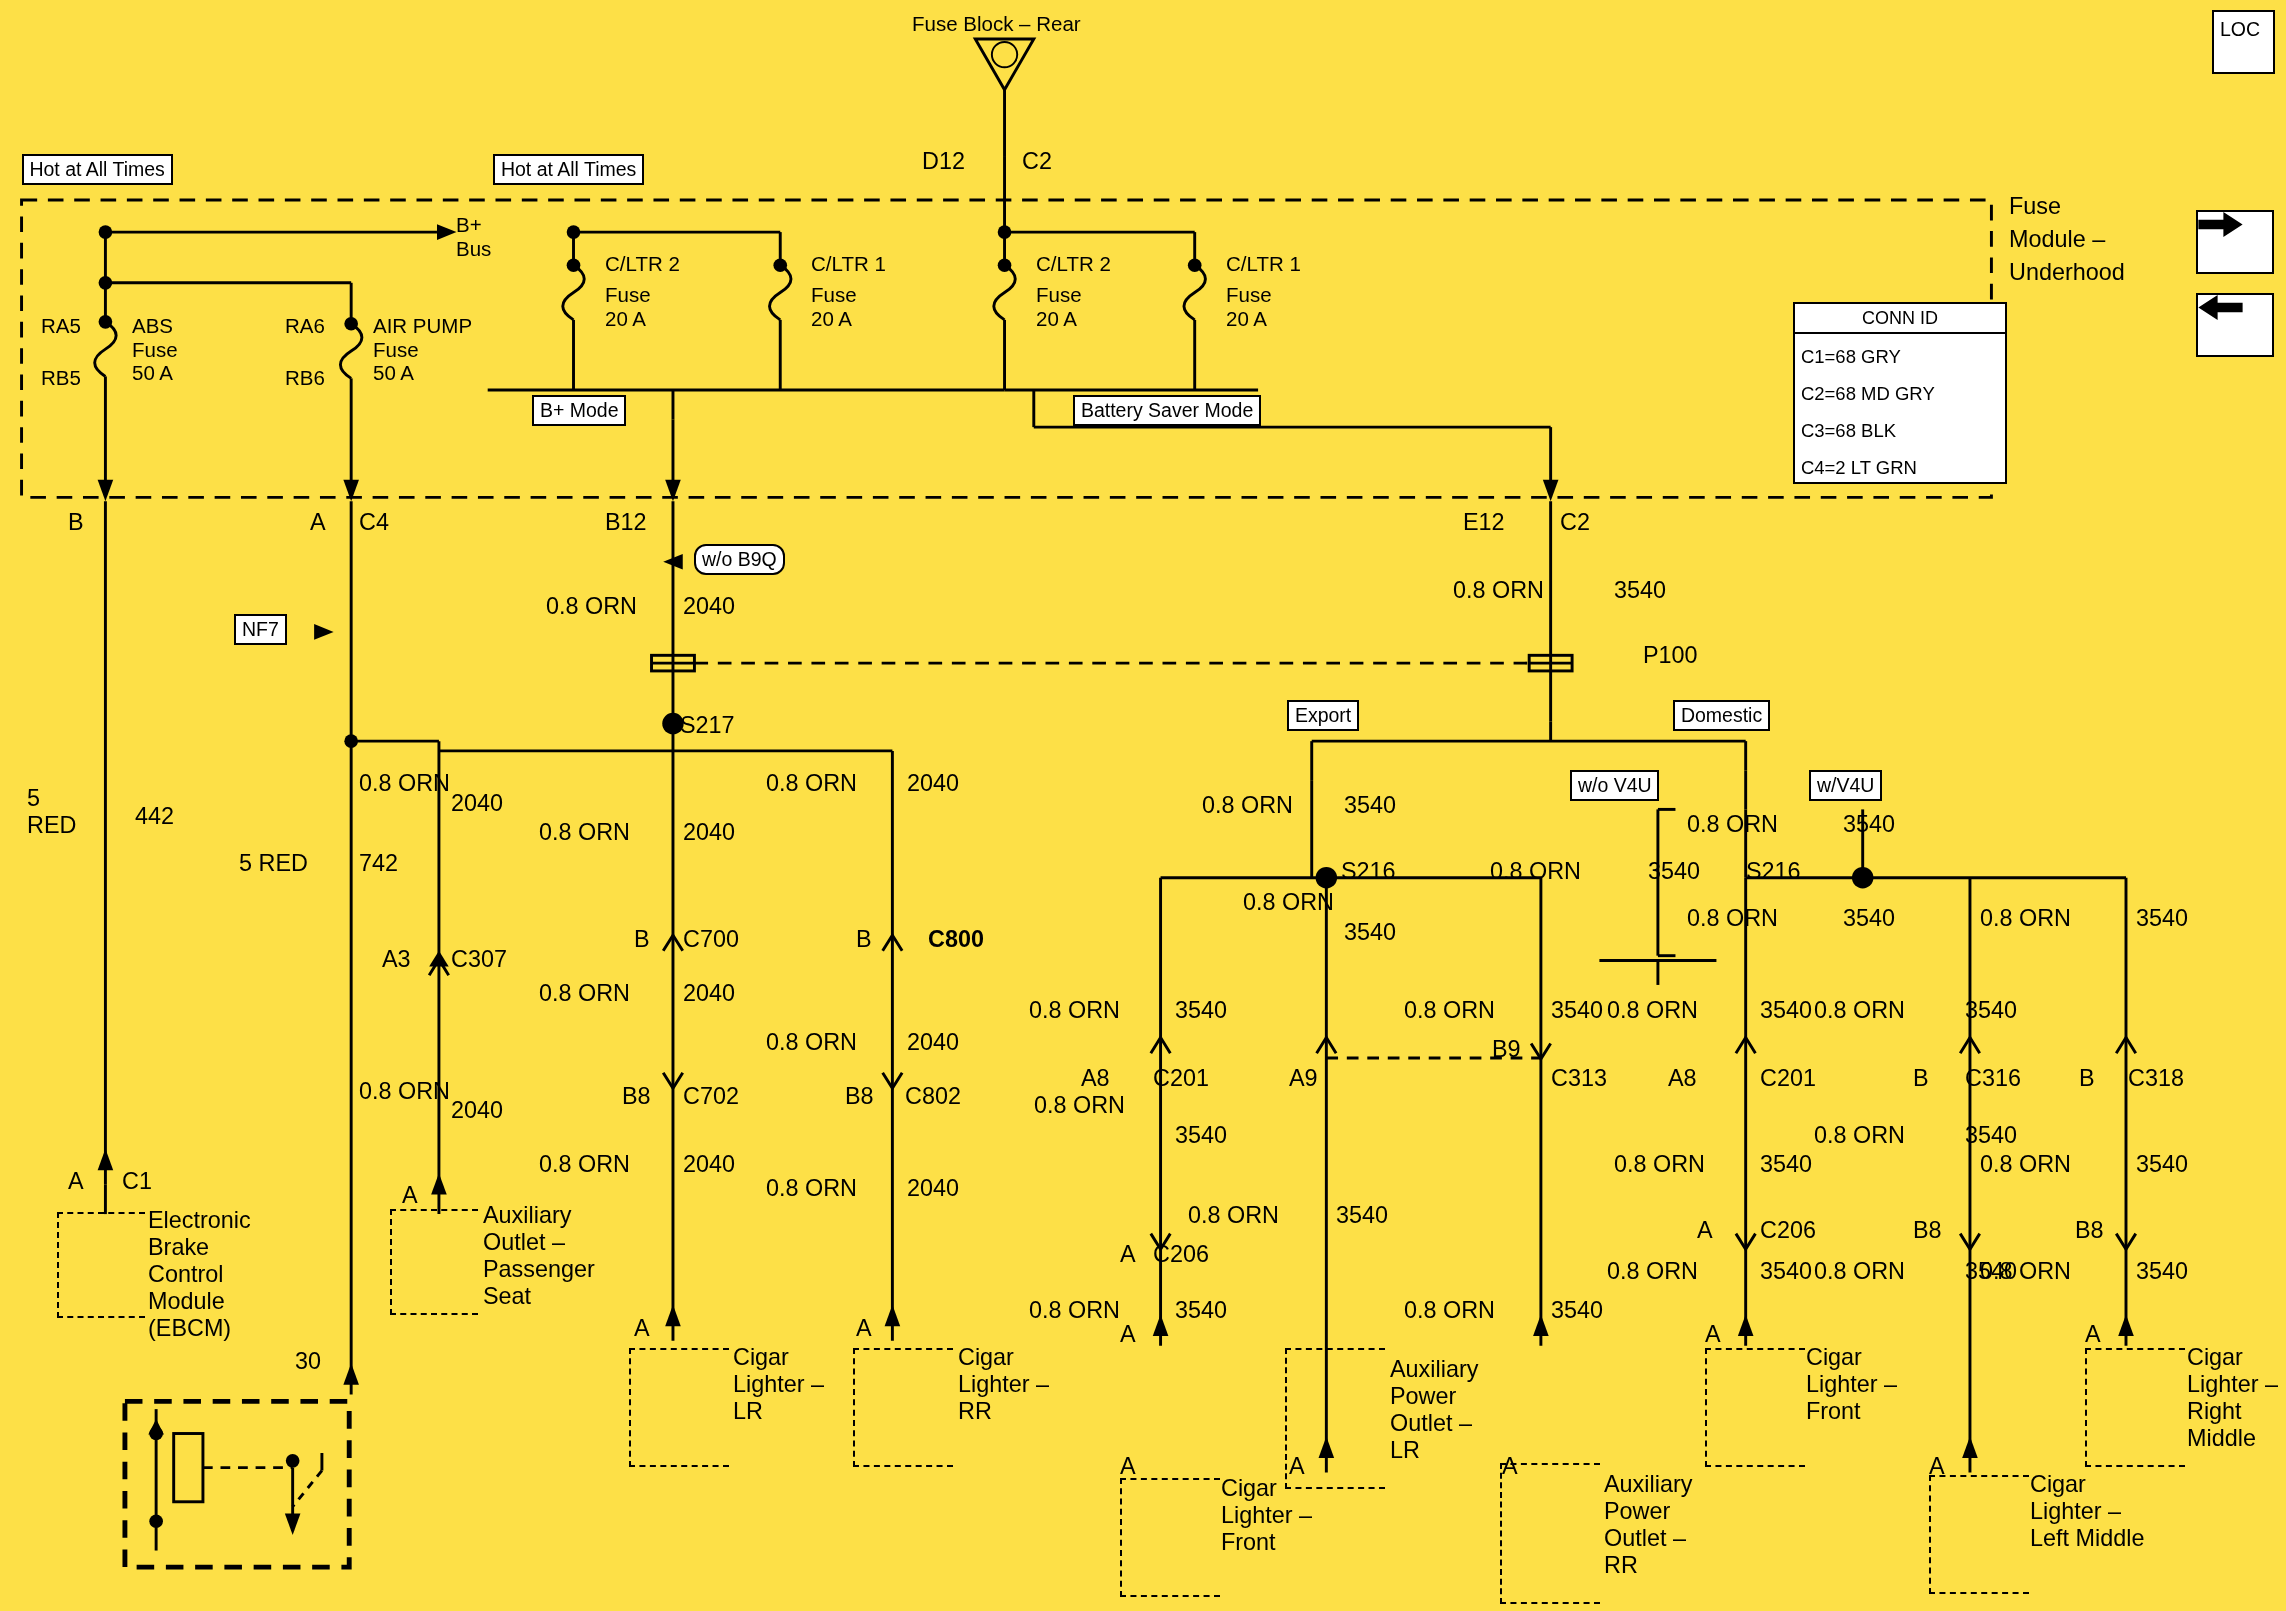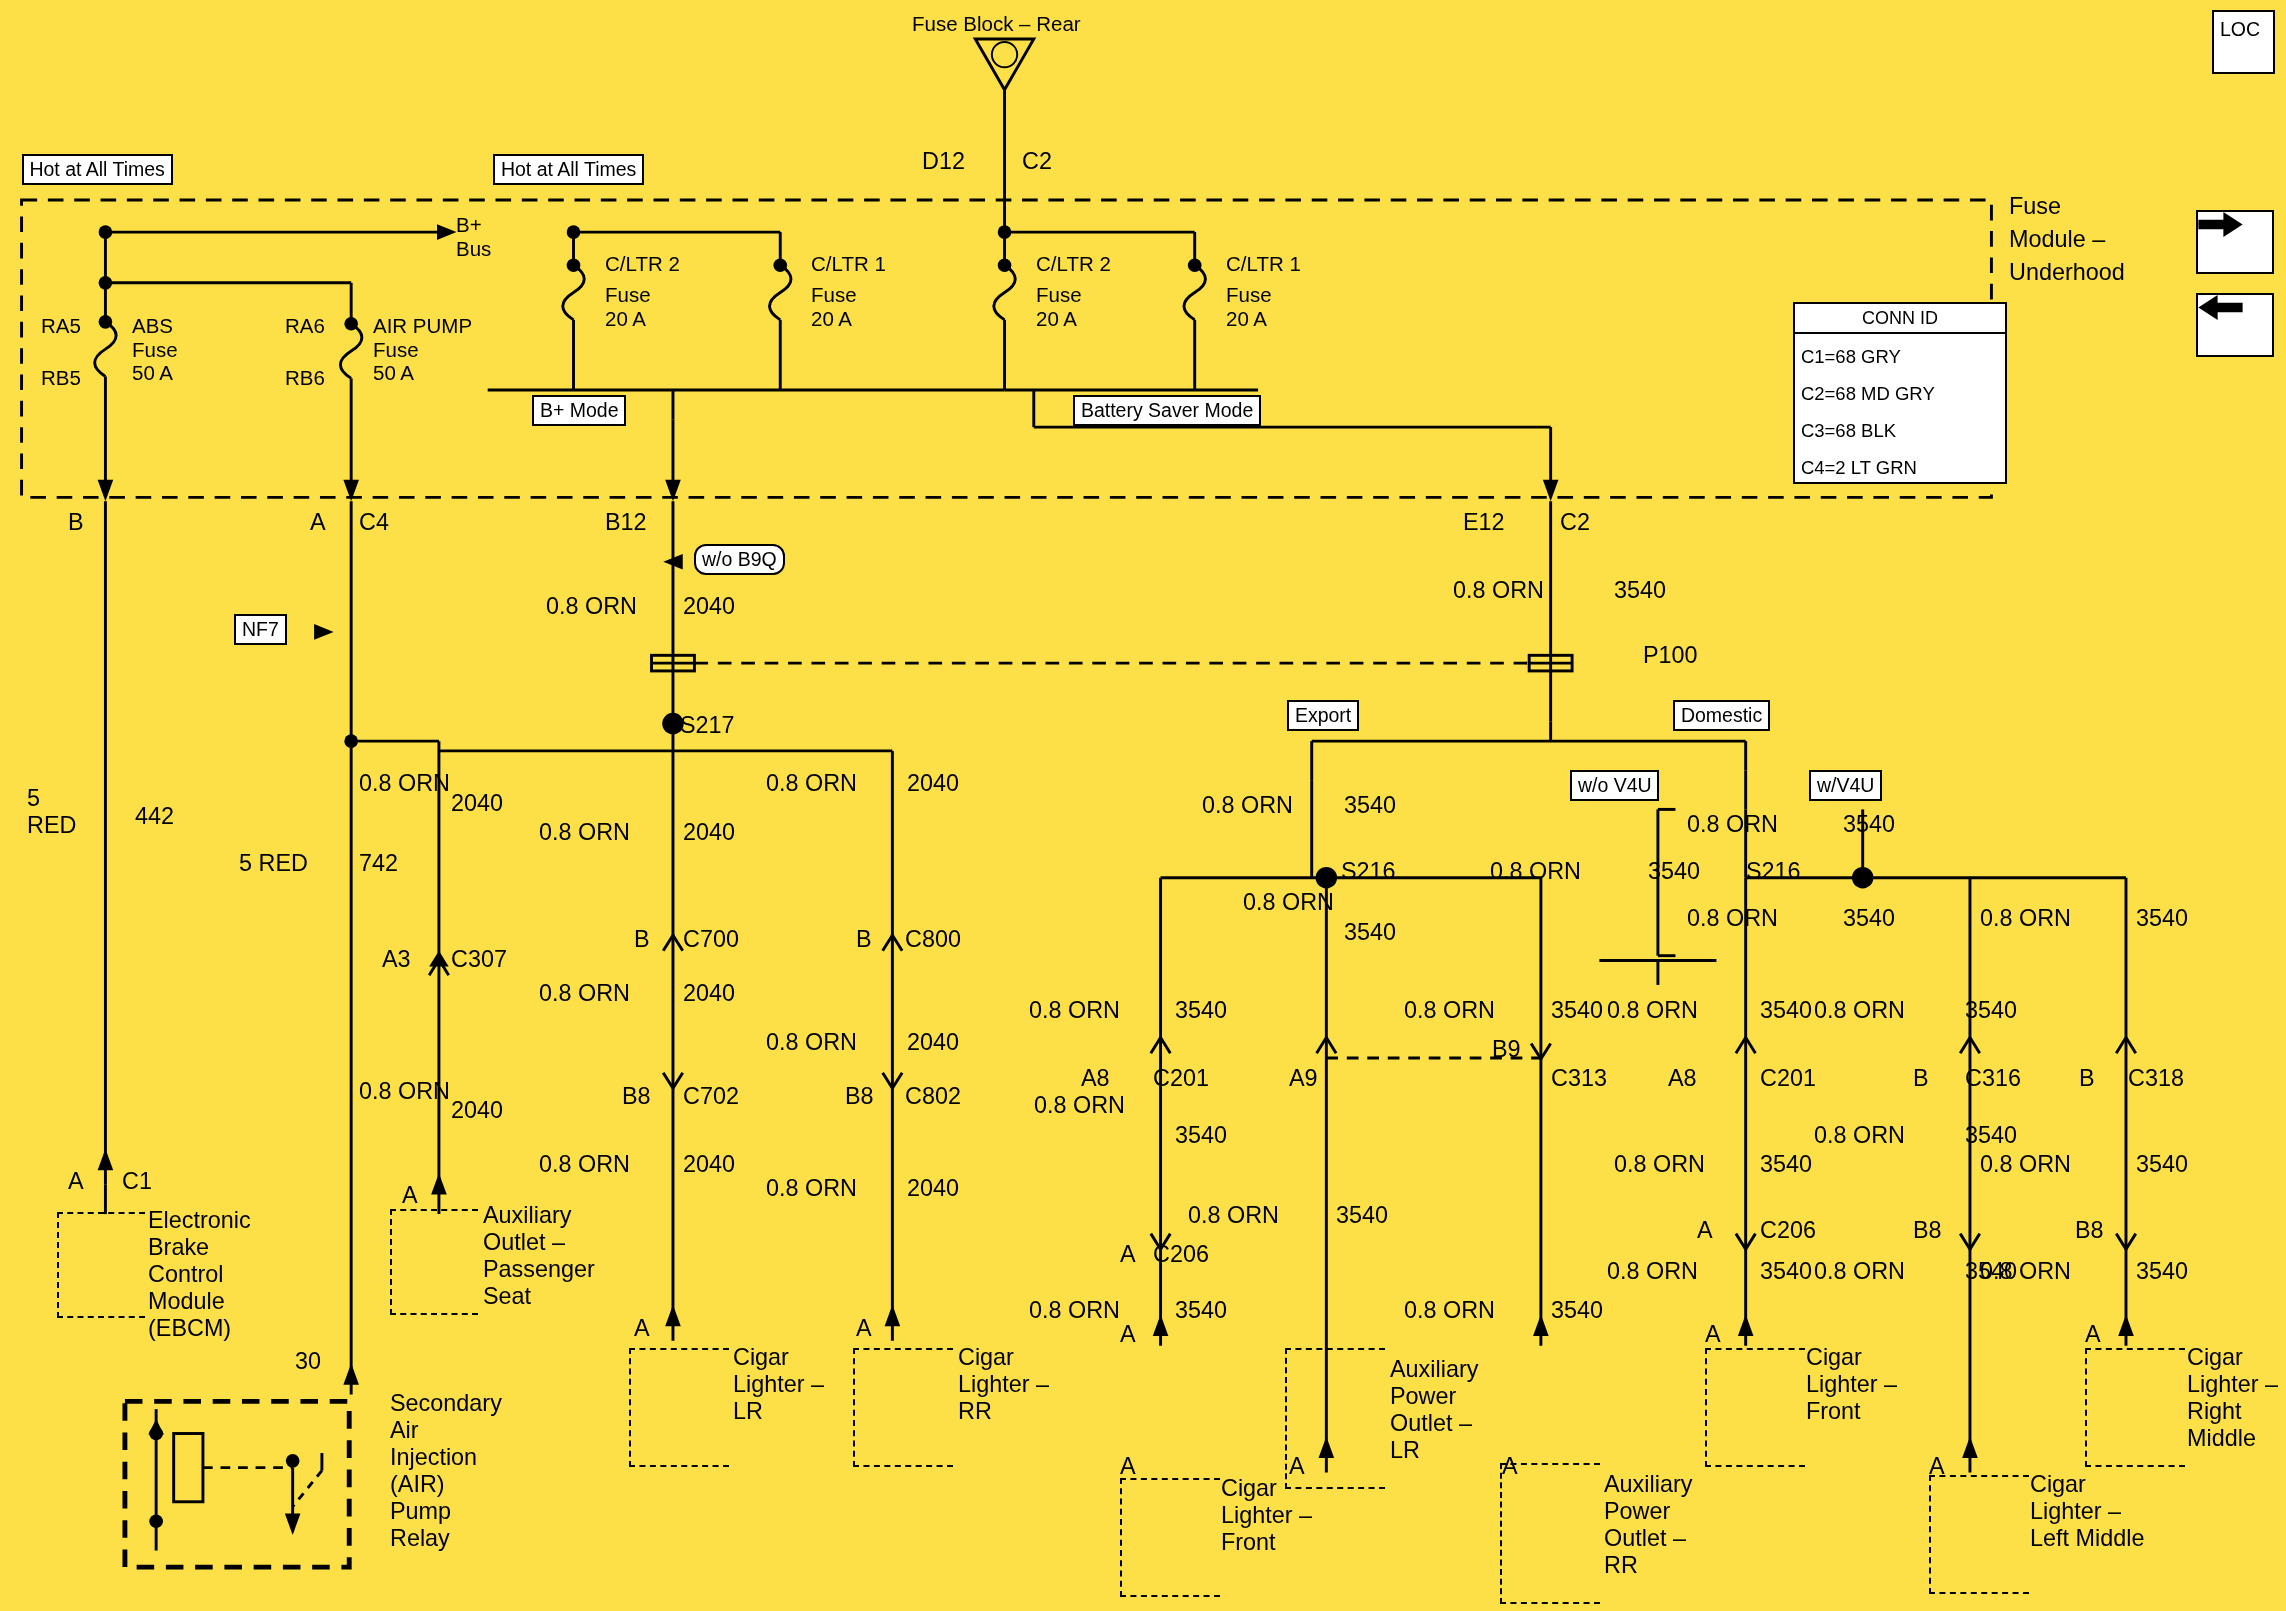--- a/index.html
+++ b/index.html
@@ -342,21 +342,21 @@
   <div class="lbl lg" style="left:1980px;top:1258px;">0.8 ORN</div>
   <div class="lbl lg" style="left:2136px;top:1258px;">3540</div>
   <div class="lbl lg" style="left:1814px;top:1258px;">0.8 ORN</div>
   <div class="lbl lg" style="left:1965px;top:1258px;">3540</div>
 
   <div class="lbl lg" style="left:382px;top:946px;">A3</div>
   <div class="lbl lg" style="left:451px;top:946px;">C307</div>
   <div class="lbl lg" style="left:634px;top:926px;">B</div>
   <div class="lbl lg" style="left:683px;top:926px;">C700</div>
   <div class="lbl lg" style="left:856px;top:926px;">B</div>
-  <div class="lbl lg" style="left:905px;top:926px;">C800</div>
+  <div class="lbl lg" style="left:928px;top:926px;font-weight:bold;">C800</div>
   <div class="lbl lg" style="left:622px;top:1083px;">B8</div>
   <div class="lbl lg" style="left:683px;top:1083px;">C702</div>
   <div class="lbl lg" style="left:845px;top:1083px;">B8</div>
   <div class="lbl lg" style="left:905px;top:1083px;">C802</div>
 
   <div class="lbl lg" style="left:1081px;top:1065px;">A8</div>
   <div class="lbl lg" style="left:1153px;top:1065px;">C201</div>
   <div class="lbl lg" style="left:1120px;top:1241px;">A</div>
   <div class="lbl lg" style="left:1153px;top:1241px;">C206</div>
   <div class="lbl lg" style="left:1289px;top:1065px;">A9</div>
@@ -395,26 +395,20 @@
 Module
 (EBCM)</div>
 
   <div class="dashbox" style="left:390px;top:1209px;width:86px;height:102px;border-right:none;"></div>
   <div class="lbl lg" style="left:483px;top:1202px;white-space:pre;">Auxiliary
 Outlet –
 Passenger
 Seat</div>
 
   <div class="lbl lg" style="left:295px;top:1348px;">30</div>
-  <div class="lbl lg" style="left:390px;top:1390px;white-space:pre;">Secondary
-Air
-Injection
-(AIR)
-Pump
-Relay</div>
 
   <div class="dashbox" style="left:629px;top:1348px;width:98px;height:115px;border-right:none;"></div>
   <div class="lbl lg" style="left:733px;top:1344px;white-space:pre;">Cigar
 Lighter –
 LR</div>
 
   <div class="dashbox" style="left:853px;top:1348px;width:98px;height:115px;border-right:none;"></div>
   <div class="lbl lg" style="left:958px;top:1344px;white-space:pre;">Cigar
 Lighter –
 RR</div>

